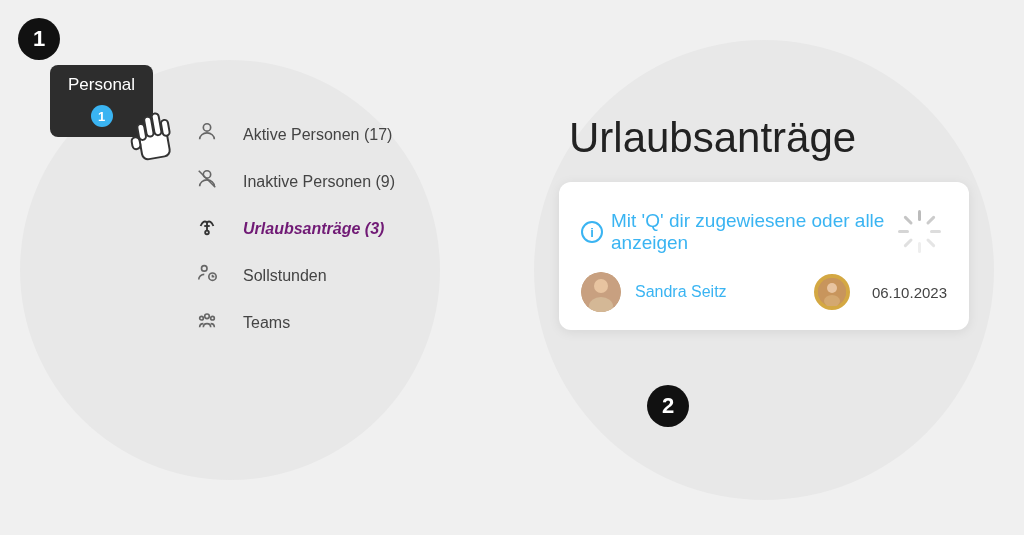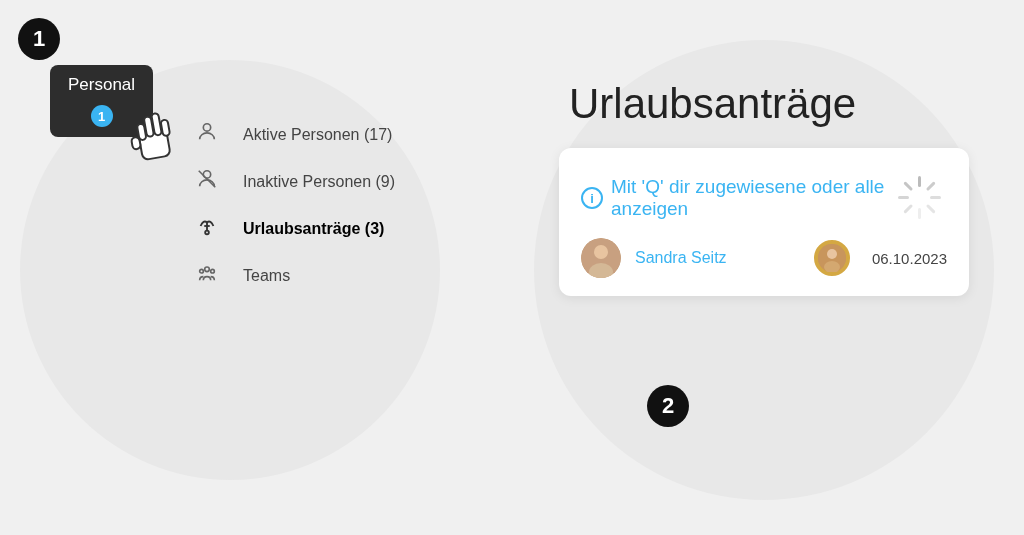--- a/index.html
+++ b/index.html
@@ -109,21 +109,22 @@
       align-items: center;
       gap: 24px;
       padding: 6px 10px;
       font-size: 16px;
       color: #444;
       cursor: pointer;
       border-radius: 6px;
     }
     .menu-item.active {
       font-weight: bold;
-      color: #000000;
+      color: #701a75;
+      font-style: italic;
     }
     .menu-item .menu-icon {
       font-size: 20px;
       color: #555;
       width: 24px;
       text-align: center;
     }
     .menu-item.active .menu-icon {
       color: #333;
     }
@@ -135,20 +136,21 @@
       right: 55px;
       z-index: 8;
       width: 410px;
     }
     .panel-title {
       font-size: 42px;
       font-weight: 300;
       color: #222;
       margin-bottom: 20px;
       padding-left: 10px;
+      margin-top: 34px;
     }
 
     
     .info-card {
       background: #fff;
       border-radius: 12px;
       padding: 18px 22px;
       box-shadow: 0 2px 12px rgba(0,0,0,0.08);
       position: relative;
     }
@@ -300,20 +302,31 @@
       <svg width="22" height="22" viewBox="0 0 24 24" fill="none" stroke="#333" stroke-width="2">
         <circle cx="12" cy="19" r="2"></circle>
         <path d="M5 12 Q8 5 12 8 Q16 5 19 12"></path>
         <line x1="12" y1="8" x2="12" y2="17"></line>
         <line x1="9" y1="12" x2="15" y2="12"></line>
       </svg>
     </span>
     <span>Urlaubsanträge (3)</span>
   </div>
 
+  <div class="menu-item">
+    <span class="menu-icon">
+      <svg width="22" height="22" viewBox="0 0 24 24" fill="none" stroke="#666" stroke-width="1.8">
+        <circle cx="9" cy="7" r="3"></circle>
+        <path d="M3 19c0-3 2.7-5.5 6-5.5"></path>
+        <circle cx="18" cy="16" r="4"></circle>
+        <polyline points="18,14 18,16 20,16"></polyline>
+      </svg>
+    </span>
+    <span>Sollstunden</span>
+  </div>
 
   <div class="menu-item">
     <span class="menu-icon">
       <svg width="22" height="22" viewBox="0 0 24 24" fill="none" stroke="#666" stroke-width="1.8">
         <circle cx="12" cy="8" r="2.5"></circle>
         <circle cx="6" cy="10" r="2"></circle>
         <circle cx="18" cy="10" r="2"></circle>
         <path d="M4 20c0-2.5 1.8-4 4-4"></path>
         <path d="M20 20c0-2.5-1.8-4-4-4"></path>
         <path d="M8 20c0-2.5 1.8-4 4-4s4 1.5 4 4"></path>

